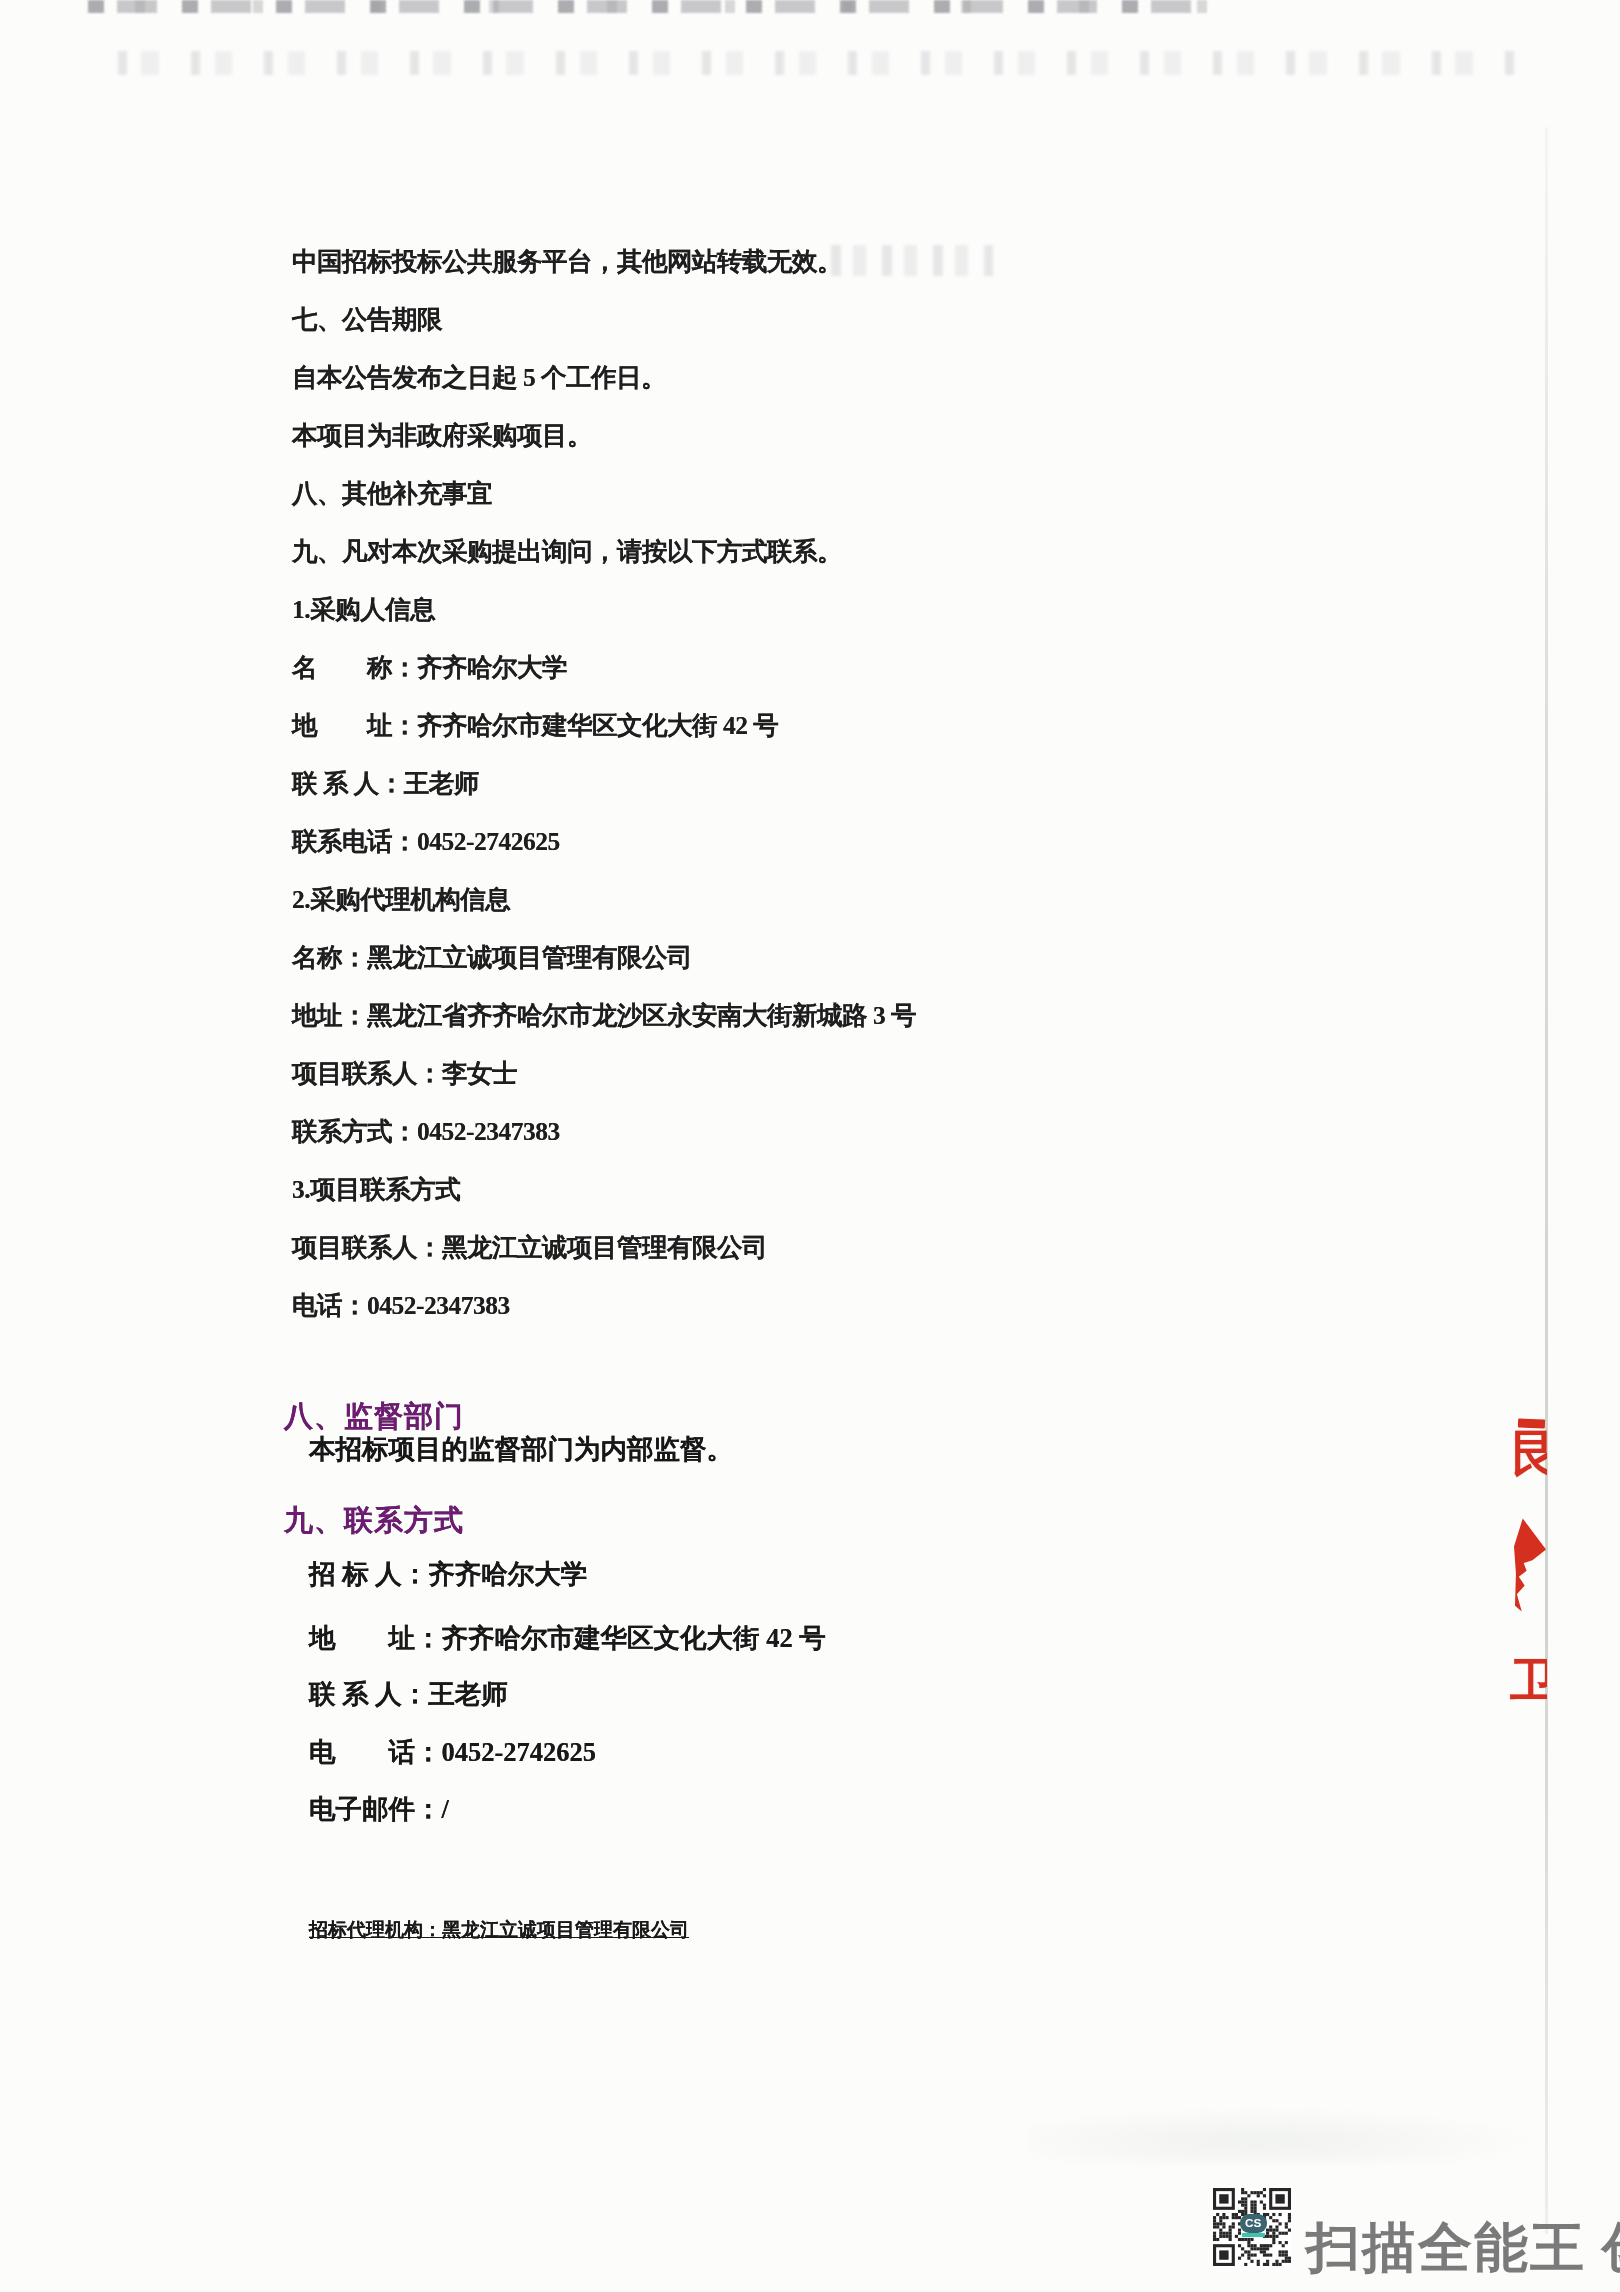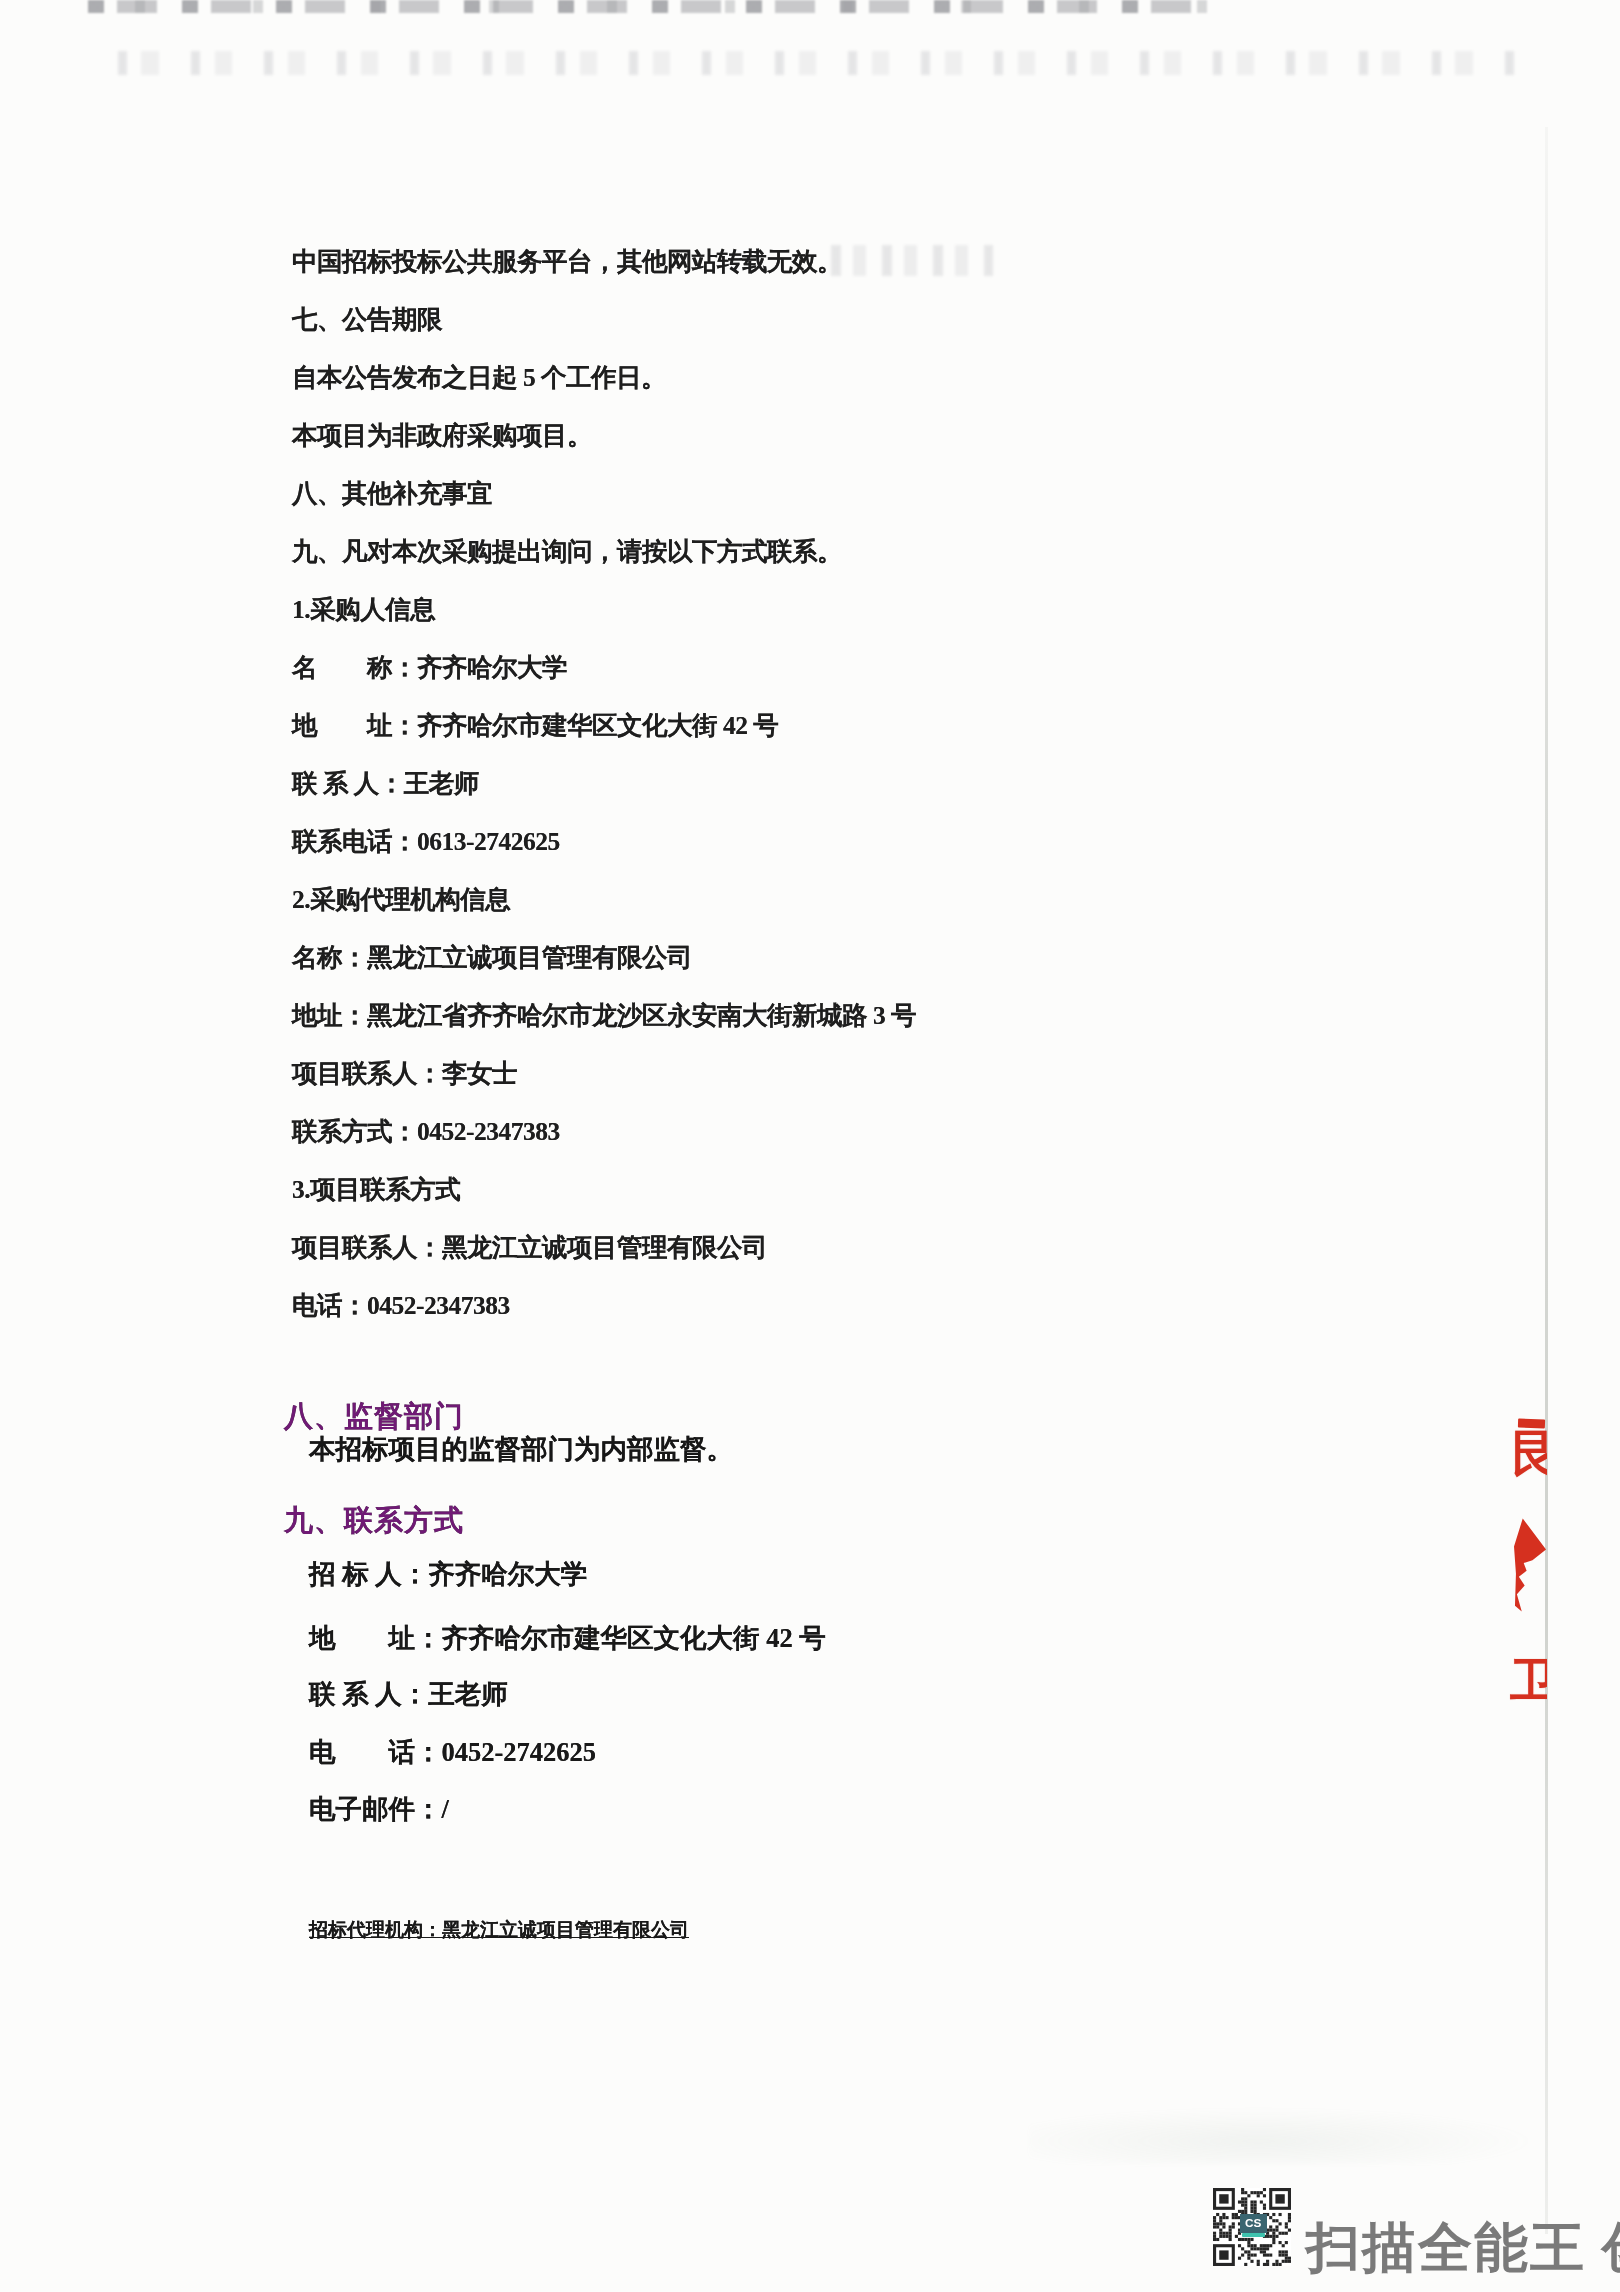--- a/index.html
+++ b/index.html
@@ -59,21 +59,21 @@
   #stamp{position:absolute;left:1509px;top:1411px;width:38px;height:323px;overflow:hidden;color:#d5301f;}
   .stamp-bar{position:absolute;left:8.8px;top:7.8px;width:26.5px;height:8.8px;background:#d5301f;transform:rotate(2deg);border-radius:1px;}
   .stamp-char{position:absolute;font-weight:700;text-shadow:0 0 1px rgba(213,48,31,.55);font-family:"Liberation Serif",serif;}
   #stamp-char-top{left:1px;top:16.7px;font-size:49px;line-height:51px;}
   #stamp-star{position:absolute;left:4.9px;top:106px;}
   #stamp-char-bottom{left:1px;top:245px;font-size:47px;line-height:49px;}
   
   #qr{position:absolute;left:1213px;top:2188px;width:78px;height:78px;}
   #qr-badge{
     position:absolute;left:1240px;top:2214px;width:26.5px;height:18.6px;
-    background:#3a6570;border-radius:0;color:#fff;
+    background:#3a6570;border-radius:9px;color:#fff;
     font-family:"Liberation Sans",sans-serif;font-size:11.8px;font-weight:700;
     text-align:center;line-height:18.6px;letter-spacing:0;
   }
   #qr-badge-bar{position:absolute;left:1242px;top:2233px;width:22.5px;height:3.9px;background:#3ec3ae;border-radius:1px;}
   #watermark-label{
     position:absolute;left:1306px;top:2201px;white-space:nowrap;
     font-family:"Liberation Serif",serif;font-weight:700;
     font-size:54px;line-height:47px;color:#7a7a7a;letter-spacing:2px;margin-top:24px;
   }
 </style>
@@ -90,21 +90,21 @@
     <div class="doc-line">中国招标投标公共服务平台，其他网站转载无效。</div>
     <div class="doc-line">七、公告期限</div>
     <div class="doc-line">自本公告发布之日起 5 个工作日。</div>
     <div class="doc-line">本项目为非政府采购项目。</div>
     <div class="doc-line">八、其他补充事宜</div>
     <div class="doc-line">九、凡对本次采购提出询问，请按以下方式联系。</div>
     <div class="doc-line">1.采购人信息</div>
     <div class="doc-line">名　　称：齐齐哈尔大学</div>
     <div class="doc-line">地　　址：齐齐哈尔市建华区文化大街 42 号</div>
     <div class="doc-line">联 系 人：王老师</div>
-    <div class="doc-line">联系电话：0613-2742625</div>
+    <div class="doc-line">联系电话：0452-2742625</div>
     <div class="doc-line">2.采购代理机构信息</div>
     <div class="doc-line">名称：黑龙江立诚项目管理有限公司</div>
     <div class="doc-line">地址：黑龙江省齐齐哈尔市龙沙区永安南大街新城路 3 号</div>
     <div class="doc-line">项目联系人：李女士</div>
     <div class="doc-line">联系方式：0452-2347383</div>
     <div class="doc-line">3.项目联系方式</div>
     <div class="doc-line">项目联系人：黑龙江立诚项目管理有限公司</div>
     <div class="doc-line">电话：0452-2347383</div>
   </div>
 

